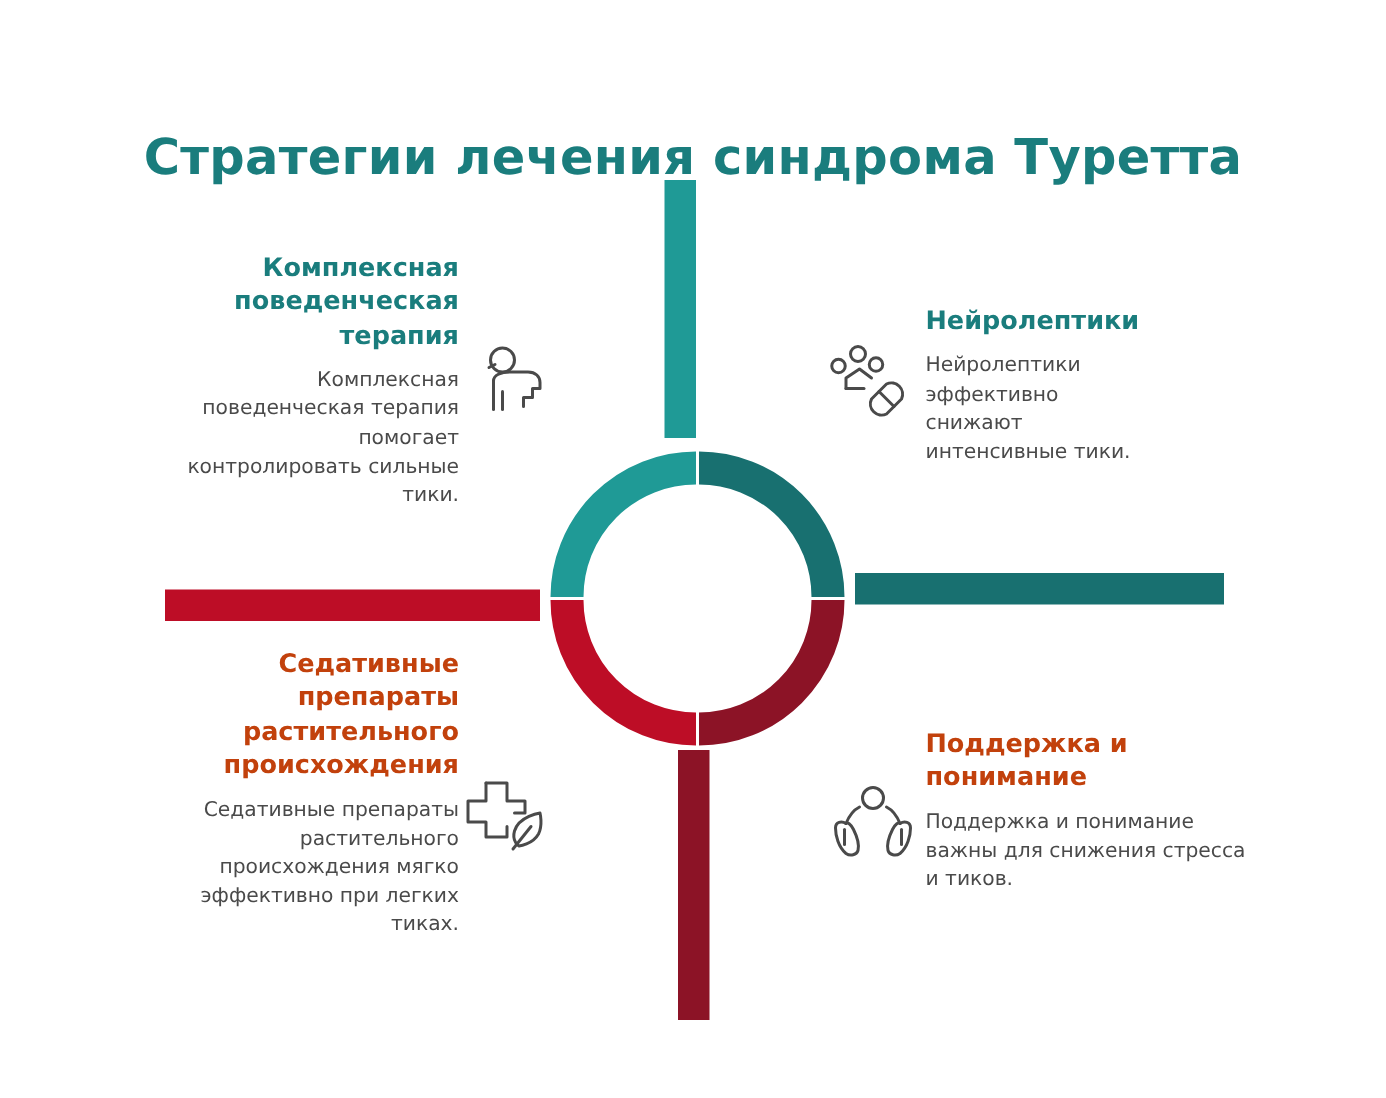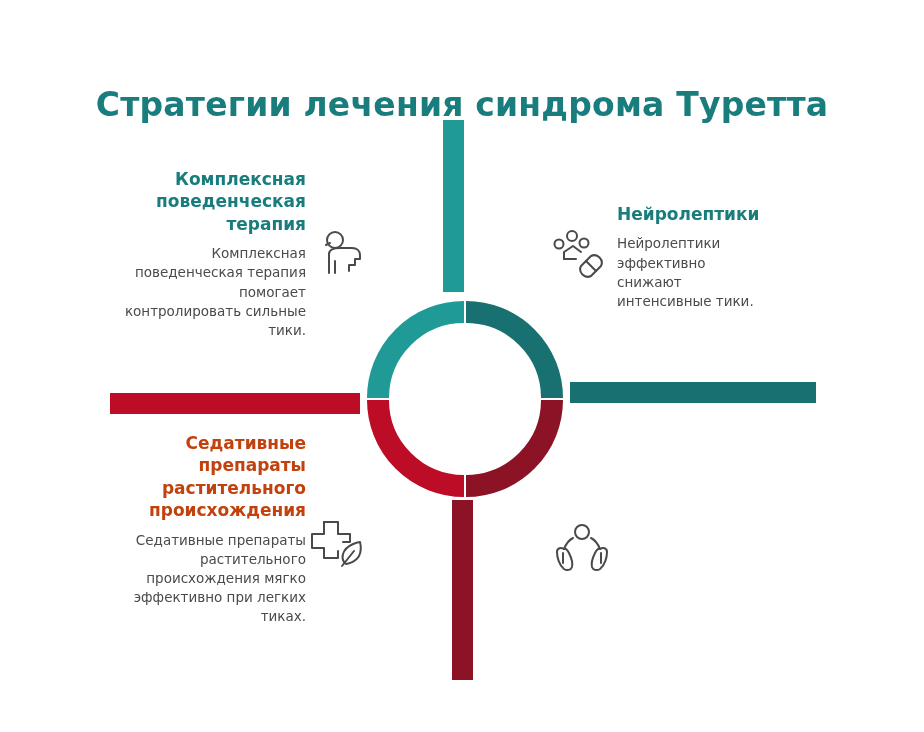--- a/index.html
+++ b/index.html
@@ -181,15 +181,17 @@
     <p class="head teal-head">Комплексная поведенческая терапия</p>
     <p class="body">Комплексная поведенческая терапия помогает контролировать сильные тики.</p>
   </div>
 
   <div class="block align-right" id="block-herbal">
     <p class="head red-head">Седативные препараты растительного происхождения</p>
     <p class="body">Седативные препараты растительного происхождения мягко эффективно при легких тиках.</p>
   </div>
 
   <div class="block align-left" id="block-support">
+    <p class="head red-head">Поддержка и понимание</p>
+    <p class="body">Поддержка и понимание важны для снижения стресса и тиков.</p>
   </div>
 
 </div>
 
 </body></html>

